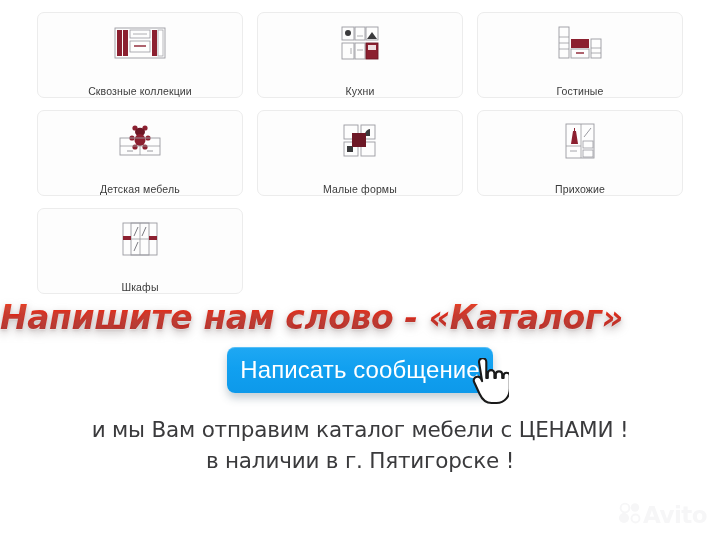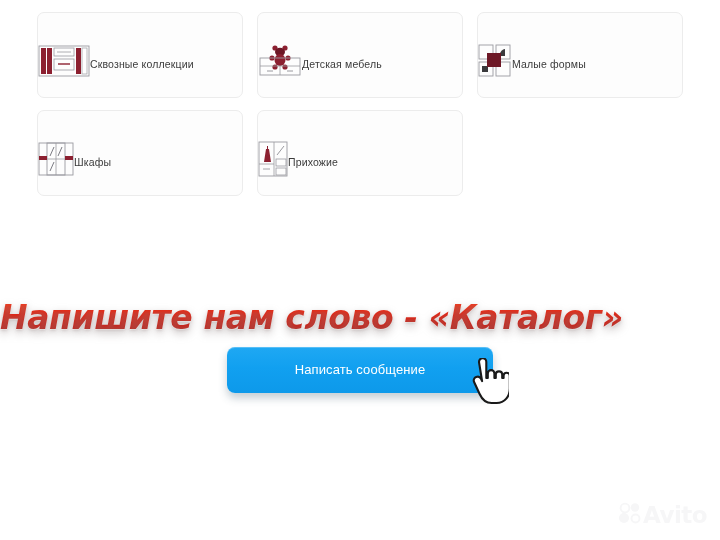--- a/index.html
+++ b/index.html
@@ -33,23 +33,23 @@
     grid-column-gap: 14px;
     grid-row-gap: 12px;
   }
 
   .card {
     height: 86px;
     background: #fdfdfd;
     border: 1px solid #ececec;
     border-radius: 7px;
     display: flex;
-    flex-direction: row;
+    flex-direction: column;
     align-items: center;
-    justify-content: flex-start;
+    justify-content: space-between;
     box-sizing: border-box;
     padding-top: 11px;
   }
 
   .card-icon {
     height: 38px;
     display: flex;
     align-items: center;
     justify-content: center;
   }
@@ -98,21 +98,21 @@
   .cta-button {
     position: relative;
     display: inline-block;
     width: 266px;
     height: 46px;
     line-height: 46px;
     border: none;
     border-radius: 8px;
     background: linear-gradient(180deg, #1fa8f3 0%, #11a0f0 45%, #0d99ea 100%);
     color: #ffffff;
-    font-size: 13px;
+    font-size: 24px;
     font-family: "Liberation Sans", sans-serif;
     letter-spacing: 0.1px;
     box-shadow: 0 5px 9px rgba(60,90,110,0.30), inset 0 1px 0 rgba(255,255,255,0.25);
     cursor: pointer;
     text-align: center;
     padding: 0;
     white-space: nowrap;
   }
 
   .cursor-hand {
@@ -175,21 +175,57 @@
           <line x1="19" y1="7" x2="33" y2="7" stroke="#9a9aa0" stroke-width="0.8"></line>
           <rect x="16" y="14" width="20" height="11" fill="none" stroke="#9a9aa0" stroke-width="0.8"></rect>
           <line x1="20" y1="19" x2="32" y2="19" stroke="#8c2030" stroke-width="1.4"></line>
           <rect x="38" y="3" width="5" height="26" fill="#8c2030"></rect>
           <rect x="44" y="3" width="5" height="26" fill="#ffffff" stroke="#9a9aa0" stroke-width="0.7"></rect>
         </svg>
       </div>
       <div class="card-label">Сквозные коллекции</div>
     </div>
 
-
+    <div class="card">
+      <div class="card-icon">
+        <svg width="38" height="34" viewBox="0 0 38 34">
+          <rect x="1" y="1" width="12" height="13" fill="none" stroke="#9a9aa0" stroke-width="0.9"></rect>
+          <circle cx="7" cy="7" r="3" fill="#3a3a3c"></circle>
+          <rect x="14" y="1" width="10" height="13" fill="none" stroke="#9a9aa0" stroke-width="0.9"></rect>
+          <line x1="16" y1="10" x2="22" y2="10" stroke="#9a9aa0" stroke-width="0.8"></line>
+          <rect x="25" y="1" width="12" height="13" fill="none" stroke="#9a9aa0" stroke-width="0.9"></rect>
+          <path d="M26 13 L31 6 L36 13 Z" fill="#3a3a3c"></path>
+          <rect x="1" y="17" width="12" height="16" fill="none" stroke="#9a9aa0" stroke-width="0.9"></rect>
+          <line x1="10" y1="22" x2="10" y2="28" stroke="#9a9aa0" stroke-width="0.8"></line>
+          <rect x="14" y="17" width="10" height="16" fill="none" stroke="#9a9aa0" stroke-width="0.9"></rect>
+          <line x1="16" y1="24" x2="22" y2="24" stroke="#9a9aa0" stroke-width="0.8"></line>
+          <rect x="25" y="17" width="12" height="16" fill="#8c2030" stroke="#6d1826" stroke-width="0.9"></rect>
+          <rect x="27" y="19" width="8" height="5" fill="#ffffff" opacity="0.85"></rect>
+        </svg>
+      </div>
+      <div class="card-label">Кухни</div>
+    </div>
+
+    <div class="card">
+      <div class="card-icon">
+        <svg width="46" height="34" viewBox="0 0 46 34">
+          <rect x="2" y="1" width="10" height="31" fill="none" stroke="#9a9aa0" stroke-width="0.9"></rect>
+          <line x1="2" y1="11" x2="12" y2="11" stroke="#9a9aa0" stroke-width="0.8"></line>
+          <line x1="2" y1="17" x2="12" y2="17" stroke="#9a9aa0" stroke-width="0.8"></line>
+          <line x1="2" y1="23" x2="12" y2="23" stroke="#9a9aa0" stroke-width="0.8"></line>
+          <rect x="14" y="13" width="18" height="9" fill="#8c2030"></rect>
+          <rect x="14" y="23" width="18" height="9" fill="none" stroke="#9a9aa0" stroke-width="0.9"></rect>
+          <line x1="19" y1="27" x2="27" y2="27" stroke="#8c2030" stroke-width="1.4"></line>
+          <rect x="34" y="13" width="10" height="19" fill="none" stroke="#9a9aa0" stroke-width="0.9"></rect>
+          <line x1="34" y1="22" x2="44" y2="22" stroke="#9a9aa0" stroke-width="0.8"></line>
+          <line x1="34" y1="27" x2="44" y2="27" stroke="#9a9aa0" stroke-width="0.8"></line>
+        </svg>
+      </div>
+      <div class="card-label">Гостиные</div>
+    </div>
 
 
 
     <div class="card">
       <div class="card-icon">
         <svg width="44" height="34" viewBox="0 0 44 34">
           <circle cx="17" cy="4" r="2.6" fill="#8c2030"></circle>
           <circle cx="27" cy="4" r="2.6" fill="#8c2030"></circle>
           <ellipse cx="22" cy="8" rx="5" ry="4.2" fill="#6d1826"></ellipse>
           <ellipse cx="22" cy="16" rx="5.5" ry="6" fill="#8c2030"></ellipse>
@@ -217,71 +253,75 @@
           <rect x="4" y="22" width="6" height="6" fill="#3a3a3c"></rect>
           <rect x="18" y="18" width="14" height="14" fill="none" stroke="#9a9aa0" stroke-width="0.9"></rect>
           <rect x="9" y="9" width="14" height="14" fill="#6d1826"></rect>
         </svg>
       </div>
       <div class="card-label">Малые формы</div>
     </div>
 
     <div class="card">
       <div class="card-icon">
+        <svg width="30" height="36" viewBox="0 0 30 36">
+          <rect x="1" y="1" width="28" height="34" fill="none" stroke="#9a9aa0" stroke-width="0.9"></rect>
+          <line x1="16" y1="1" x2="16" y2="35" stroke="#9a9aa0" stroke-width="0.8"></line>
+          <path d="M8 8 l3 0 l2 13 l-7 0 Z" fill="#8c2030"></path>
+          <line x1="9.5" y1="5" x2="9.5" y2="8" stroke="#8c2030" stroke-width="1"></line>
+          <line x1="19" y1="14" x2="26" y2="5" stroke="#9a9aa0" stroke-width="1"></line>
+          <line x1="1" y1="23" x2="16" y2="23" stroke="#9a9aa0" stroke-width="0.8"></line>
+          <rect x="18" y="18" width="10" height="7" fill="none" stroke="#9a9aa0" stroke-width="0.8"></rect>
+          <line x1="5" y1="28" x2="12" y2="28" stroke="#9a9aa0" stroke-width="0.9"></line>
+          <rect x="18" y="27" width="10" height="7" fill="none" stroke="#9a9aa0" stroke-width="0.8"></rect>
+        </svg>
+      </div>
+      <div class="card-label">Прихожие</div>
+    </div>
+
+    <div class="card">
+      <div class="card-icon">
         <svg width="36" height="34" viewBox="0 0 36 34">
           <rect x="1" y="1" width="34" height="32" fill="none" stroke="#9a9aa0" stroke-width="0.9"></rect>
           <rect x="9" y="1" width="18" height="32" fill="none" stroke="#9a9aa0" stroke-width="0.9"></rect>
           <line x1="18" y1="1" x2="18" y2="33" stroke="#9a9aa0" stroke-width="0.8"></line>
           <line x1="9" y1="17" x2="27" y2="17" stroke="#9a9aa0" stroke-width="0.8"></line>
           <line x1="12" y1="14" x2="16" y2="5" stroke="#7b7b82" stroke-width="1"></line>
           <line x1="20" y1="14" x2="24" y2="5" stroke="#7b7b82" stroke-width="1"></line>
           <line x1="12" y1="29" x2="16" y2="20" stroke="#7b7b82" stroke-width="1"></line>
           <rect x="1" y="14" width="8" height="4" fill="#8c2030"></rect>
           <rect x="27" y="14" width="8" height="4" fill="#8c2030"></rect>
         </svg>
       </div>
       <div class="card-label">Шкафы</div>
     </div>
 
-    <div class="card">
-      <div class="card-icon">
-        <svg width="30" height="36" viewBox="0 0 30 36">
-          <rect x="1" y="1" width="28" height="34" fill="none" stroke="#9a9aa0" stroke-width="0.9"></rect>
-          <line x1="16" y1="1" x2="16" y2="35" stroke="#9a9aa0" stroke-width="0.8"></line>
-          <path d="M8 8 l3 0 l2 13 l-7 0 Z" fill="#8c2030"></path>
-          <line x1="9.5" y1="5" x2="9.5" y2="8" stroke="#8c2030" stroke-width="1"></line>
-          <line x1="19" y1="14" x2="26" y2="5" stroke="#9a9aa0" stroke-width="1"></line>
-          <line x1="1" y1="23" x2="16" y2="23" stroke="#9a9aa0" stroke-width="0.8"></line>
-          <rect x="18" y="18" width="10" height="7" fill="none" stroke="#9a9aa0" stroke-width="0.8"></rect>
-          <line x1="5" y1="28" x2="12" y2="28" stroke="#9a9aa0" stroke-width="0.9"></line>
-          <rect x="18" y="27" width="10" height="7" fill="none" stroke="#9a9aa0" stroke-width="0.8"></rect>
-        </svg>
-      </div>
-      <div class="card-label">Прихожие</div>
-    </div>
-
   </div>
 
   <div class="headline-wrap">
     <span class="headline">Напишите нам слово - «Каталог»</span>
   </div>
 
   <div class="btn-wrap">
     <button class="cta-button">Написать сообщение</button>
   </div>
 
   <div class="cursor-hand">
     <svg width="42" height="48" viewBox="0 0 42 48">
       <path d="M12 4 c0-2.2 1.7-3.8 3.7-3.8 c2 0 3.6 1.6 3.6 3.8 l0 16 l1.5 0 l0-4.6 c0-1.9 1.5-3.3 3.3-3.3
                c1.8 0 3.3 1.4 3.3 3.3 l0 4.6 l1.4 0 l0-3.4 c0-1.8 1.4-3.2 3.2-3.2 c1.8 0 3.2 1.4 3.2 3.2 l0 3.4 l1.4 0
                l0-2.2 c0-1.7 1.4-3 3.1-3 c1.7 0 3.1 1.3 3.1 3 l0 12.6 c0 7.8-5 14.6-13.2 14.6 l-5 0
                c-6 0-9.5-3.6-12.1-9.3 l-5.4-11.7 c-0.9-2 0-4.2 2-5 c1.9-0.8 4 0 4.9 1.8 l1.1 2.3 Z" fill="#ffffff" stroke="#1a1a1a" stroke-width="2.1" stroke-linejoin="round"></path>
     </svg>
   </div>
 
+  <div class="sub-text">
+    <span>и мы Вам отправим каталог мебели с ЦЕНАМИ !</span>
+    <span class="line2">в наличии в г. Пятигорске !</span>
+  </div>
 
   <div class="watermark">
     <span>
       <svg width="22" height="22" viewBox="0 0 22 22">
         <circle cx="6" cy="6" r="4.4" fill="none" stroke="#f6f6f7" stroke-width="1.9"></circle>
         <circle cx="16" cy="5.5" r="4.2" fill="#f6f6f7"></circle>
         <circle cx="5" cy="16" r="5" fill="#f6f6f7"></circle>
         <circle cx="16.5" cy="16.5" r="4" fill="none" stroke="#f6f6f7" stroke-width="1.9"></circle>
       </svg>
     </span>

